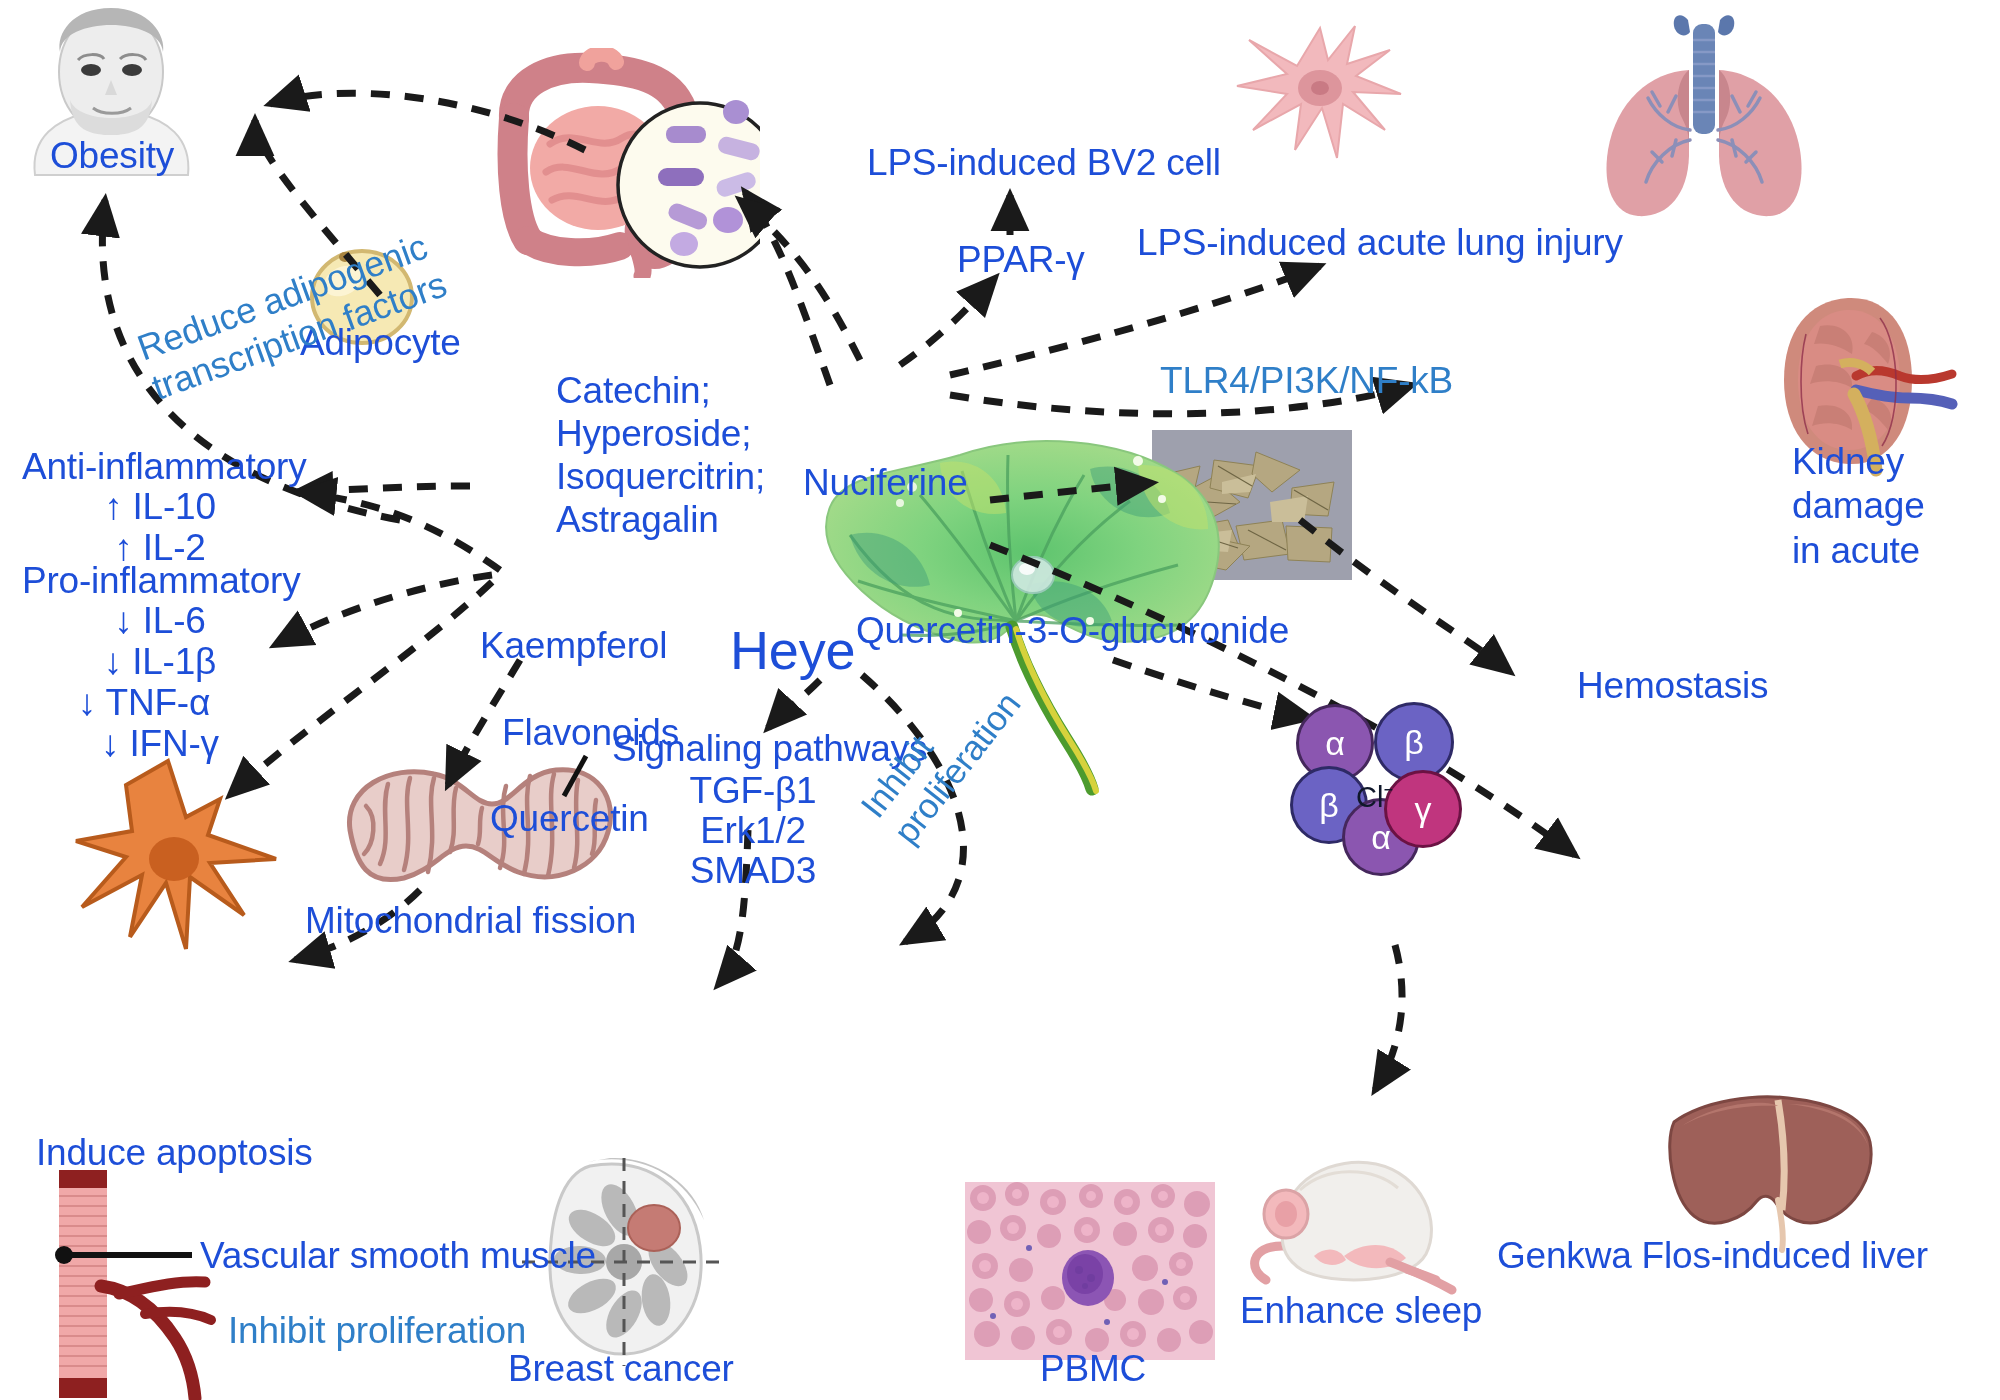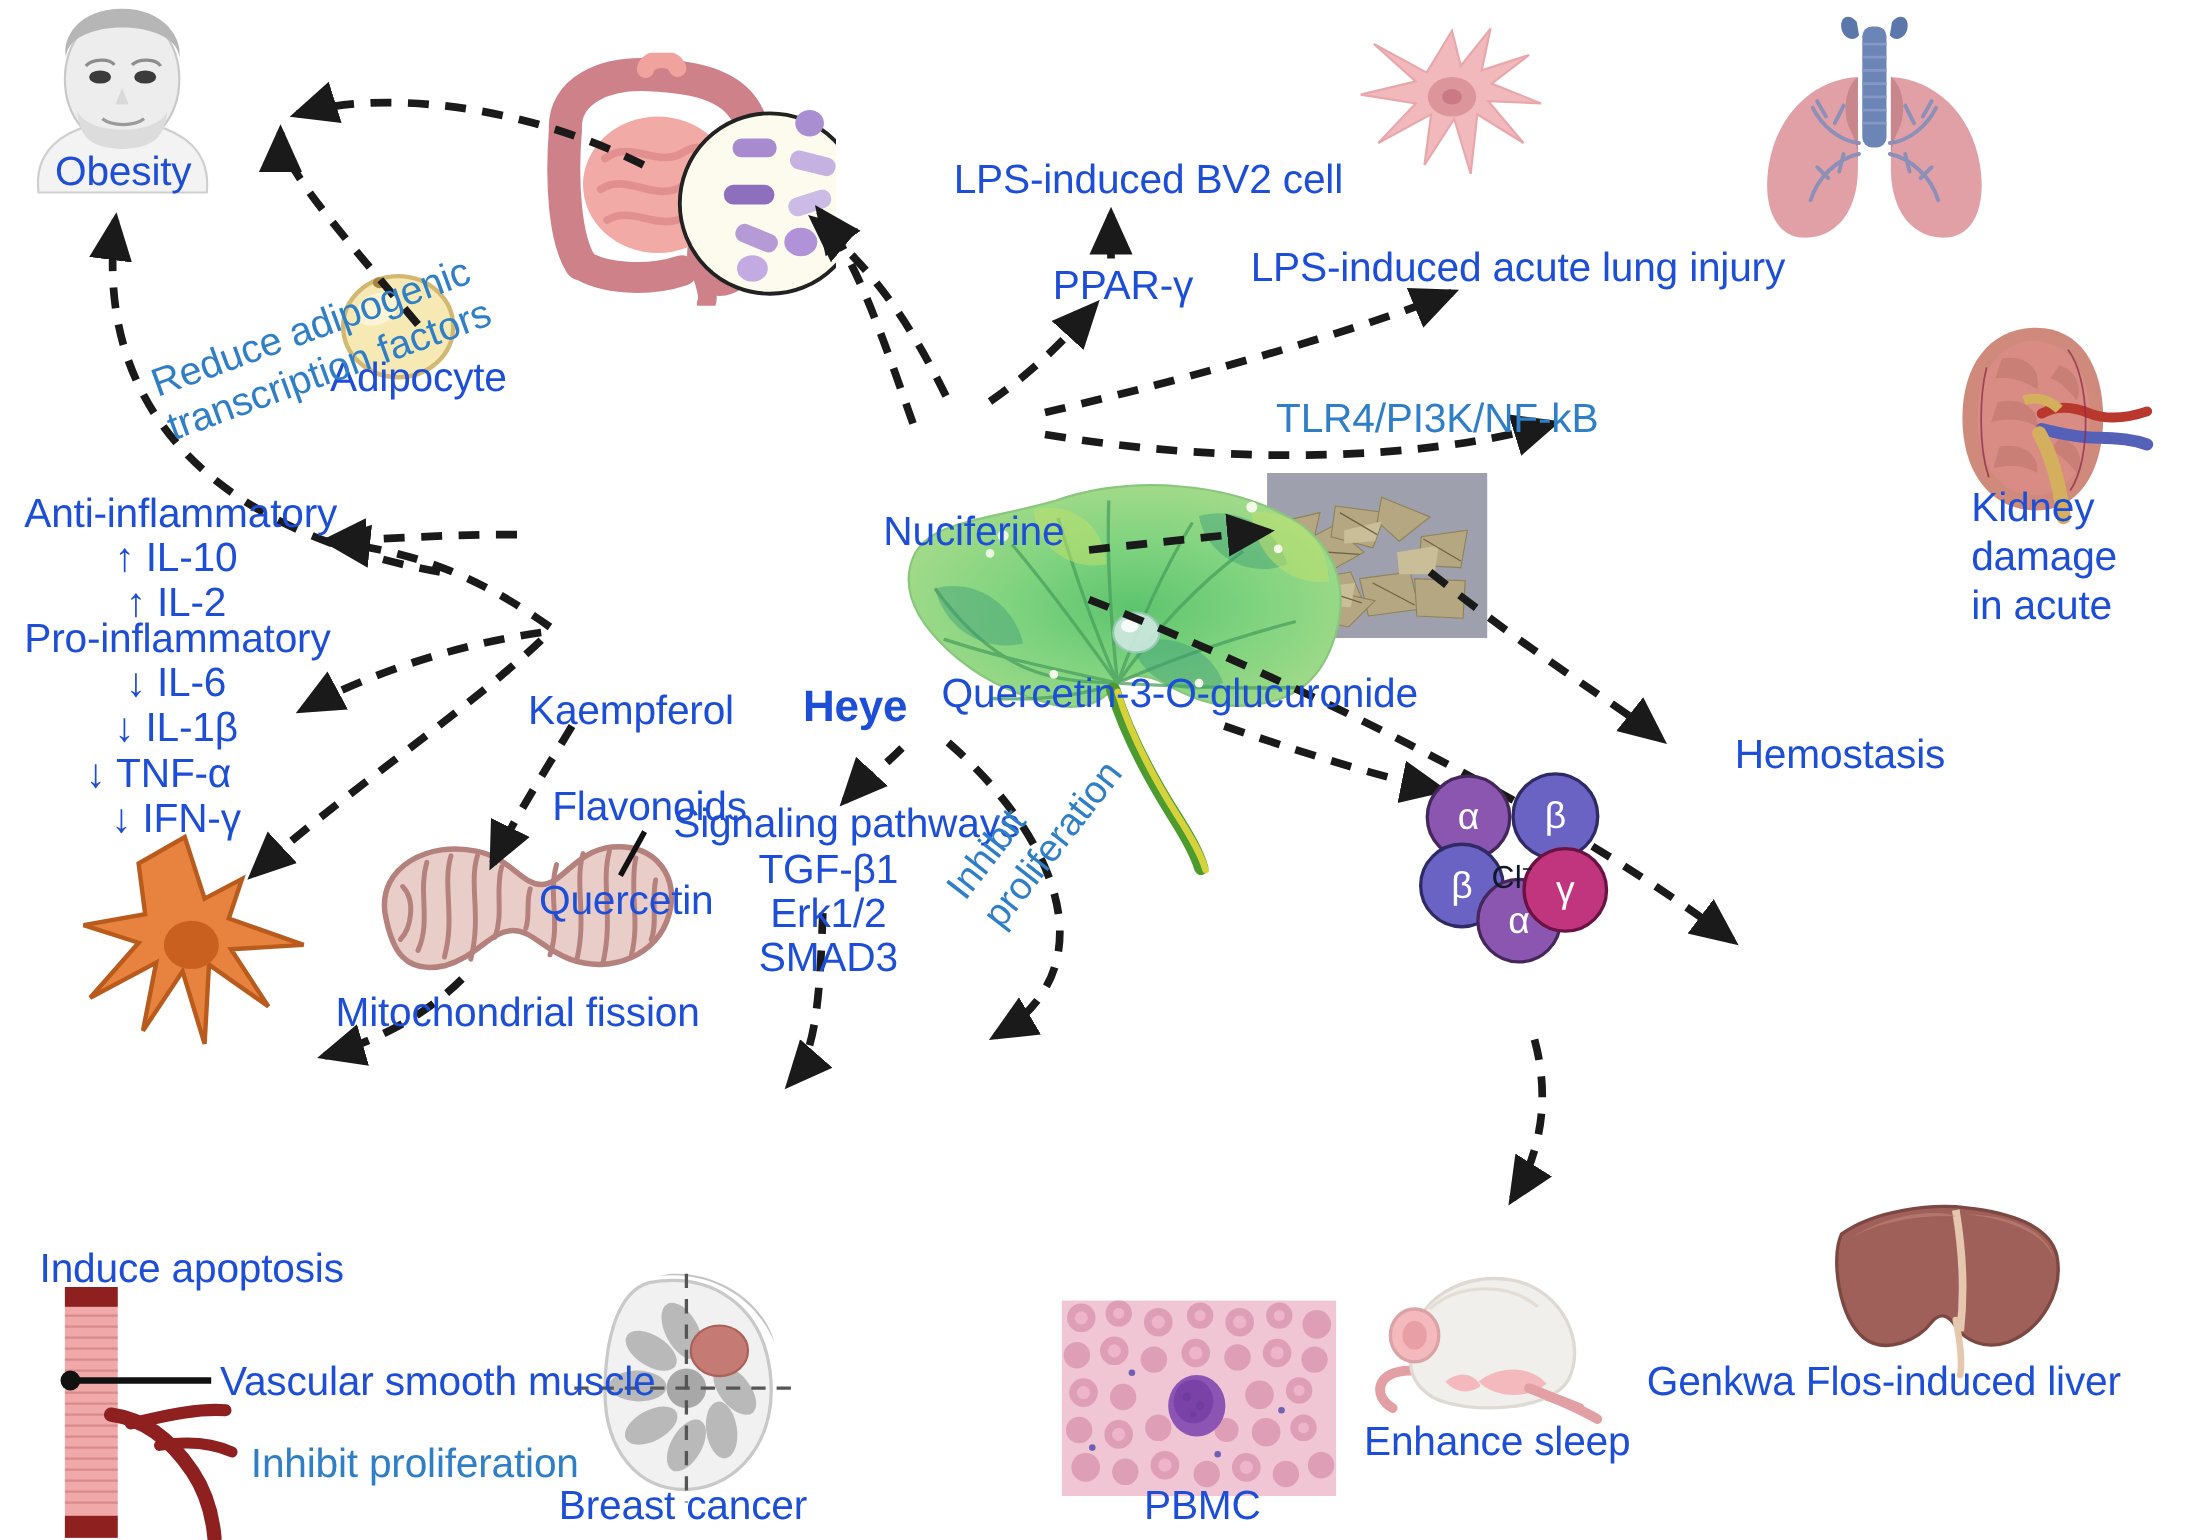--- a/index.html
+++ b/index.html
@@ -29,21 +29,21 @@
   .lbl {
     position: absolute;
     color: #1d4ed8;
     font-size: 37px;
     line-height: 1.12;
     white-space: pre;
     z-index: 5;
     letter-spacing: -0.2px;
   }
   .lbl.blue { color: #2f7fc8; }
-  .lbl.big { font-size: 40px; font-weight: bold; }
+  .lbl.big { font-size: 54px; }
   .lbl.ctr { text-align: center; }
   .art {
     position: absolute;
     z-index: 1;
   }
   .rot-1 { transform: rotate(-20deg); transform-origin: left top; }
   .rot-2 { transform: rotate(-52deg); transform-origin: left top; }
 
   
   .gaba { position: absolute; z-index: 4; }
@@ -511,20 +511,24 @@
   <div class="lbl ctr" style="left:60px; top:723px; width:200px;text-align:center;">↓ IFN-γ</div>
 
   <div class="lbl" style="left:36px; top:1132px;">Induce apoptosis</div>
 
   <div class="lbl" style="left:200px; top:1235px;">Vascular smooth muscle</div>
 
   <div class="lbl blue" style="left:228px; top:1310px;">Inhibit proliferation</div>
 
   <div class="lbl" style="left:305px; top:900px;">Mitochondrial fission</div>
 
+  <div class="lbl" style="left:556px; top:370px; line-height:1.16;">Catechin;
+Hyperoside;
+Isoquercitrin;
+Astragalin</div>
 
   <div class="lbl" style="left:480px; top:625px;">Kaempferol</div>
 
   <div class="lbl" style="left:502px; top:712px;">Flavonoids</div>
 
   <svg class="art" style="left:556px; top:752px; z-index:4;" width="40" height="48" viewBox="0 0 40 48">
     <line x1="30" y1="4" x2="8" y2="44" stroke="#111" stroke-width="5"></line>
   </svg>
 
   <div class="lbl" style="left:490px; top:798px;">Quercetin</div>

